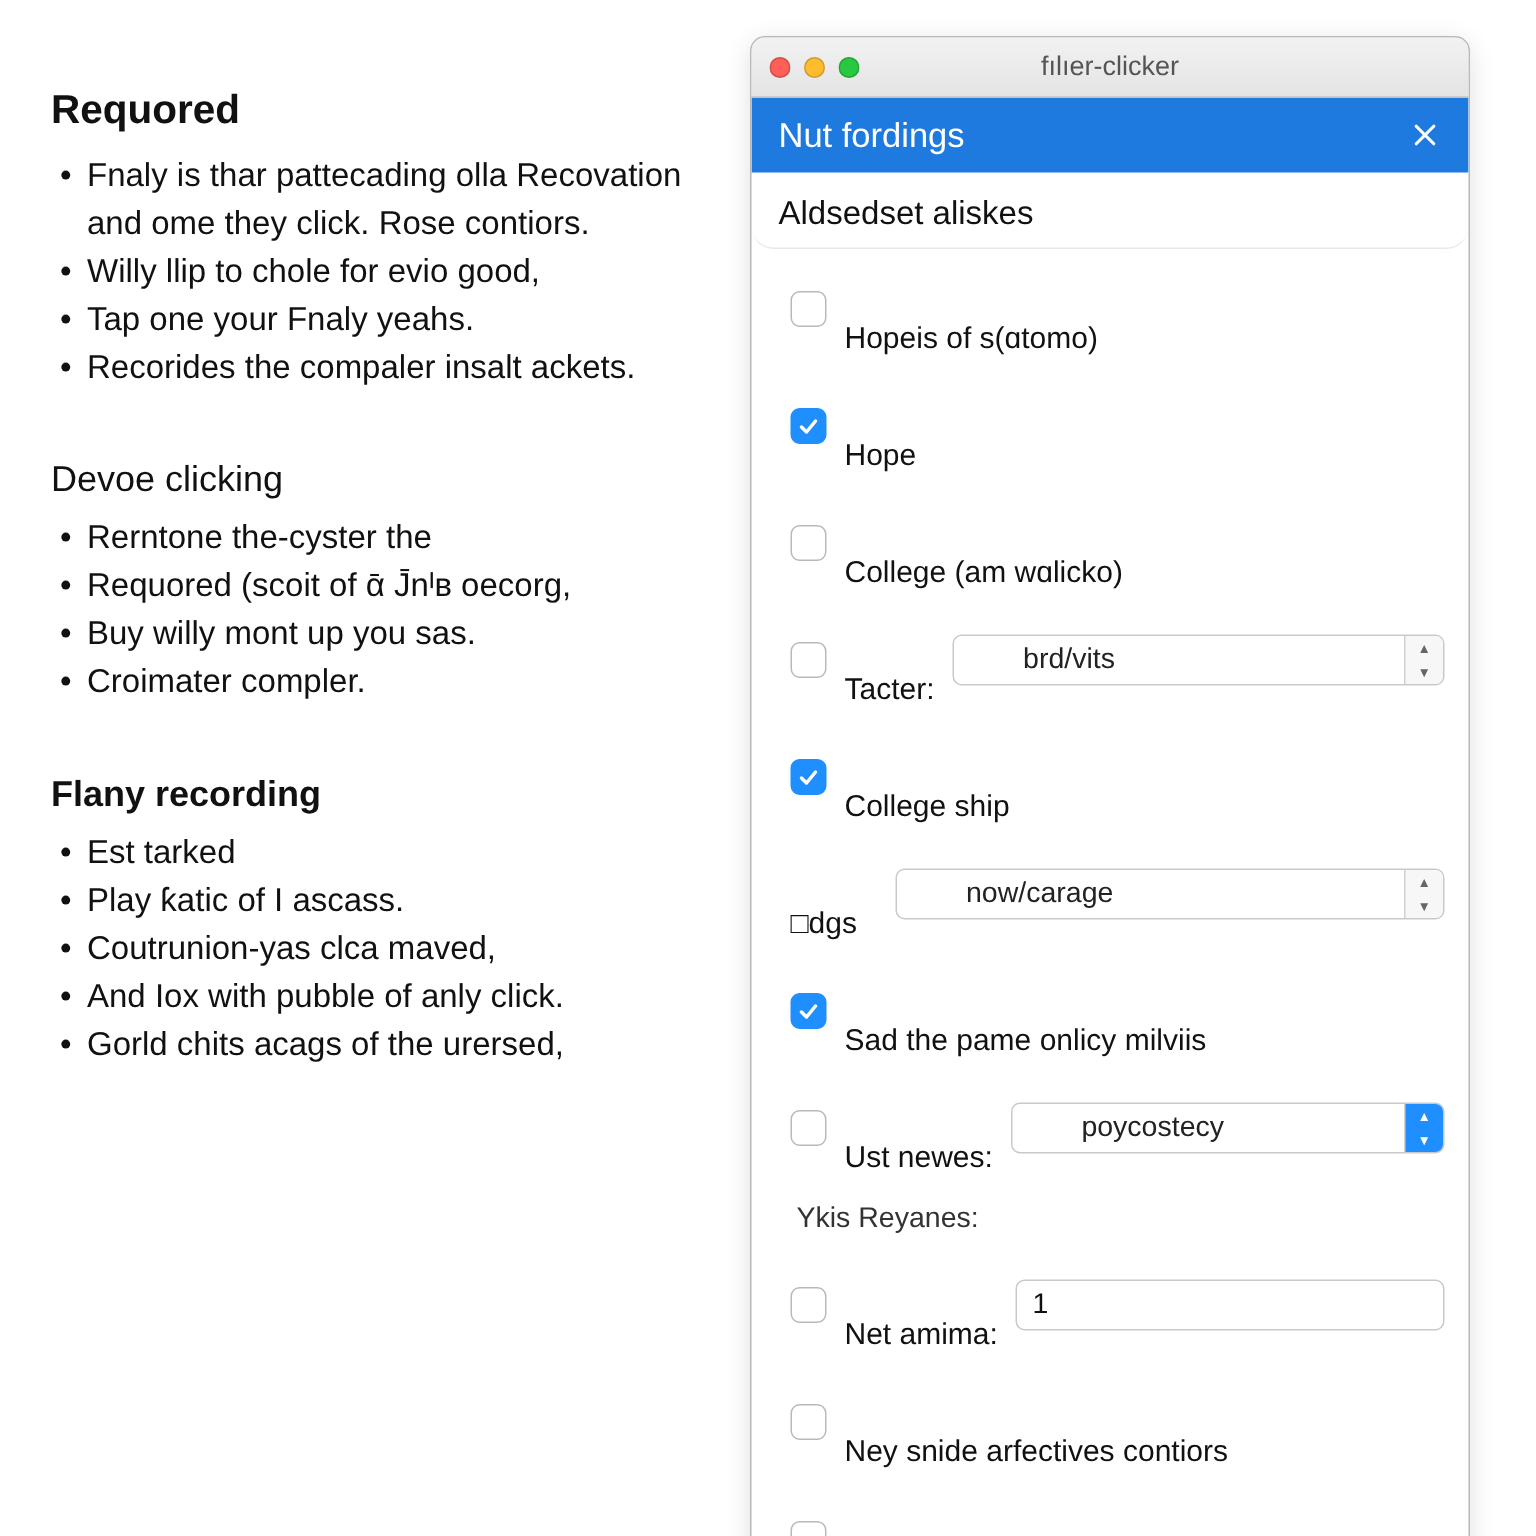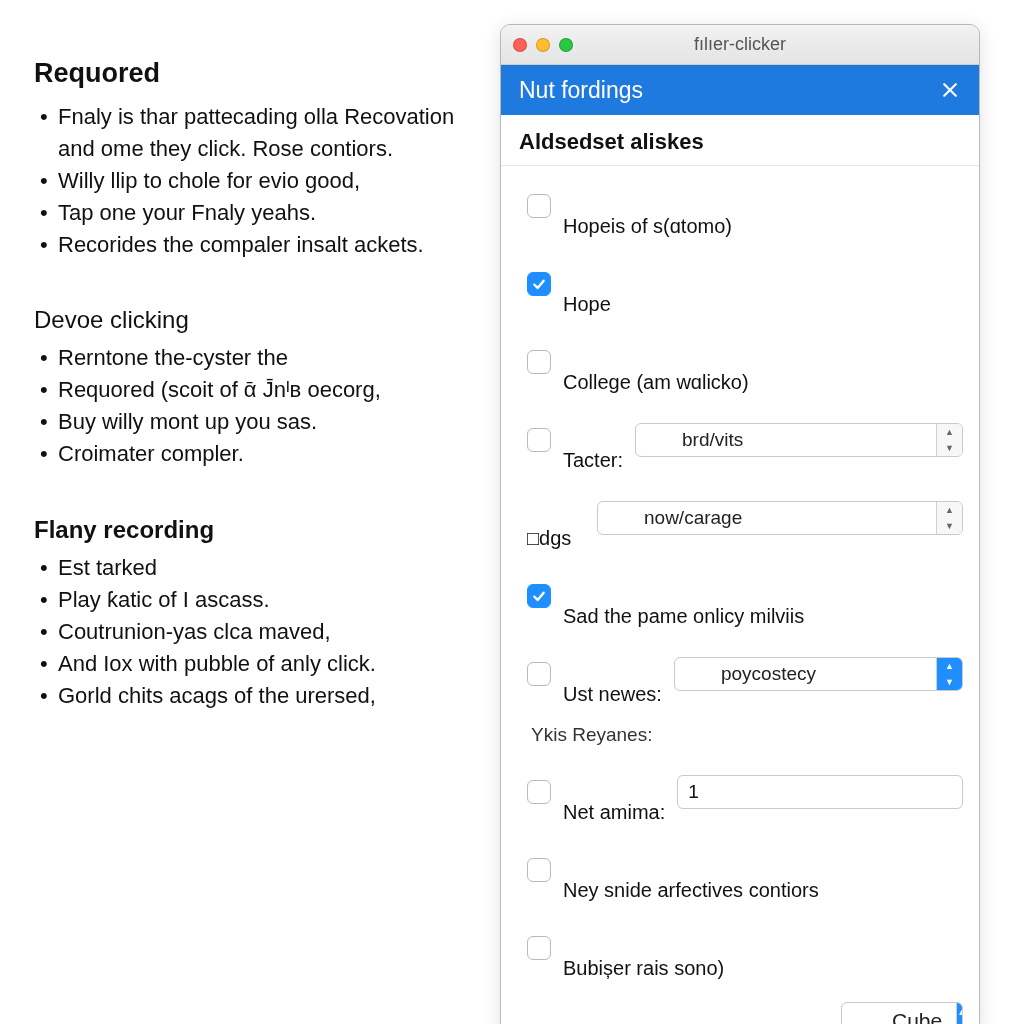--- a/index.html
+++ b/index.html
@@ -24,21 +24,21 @@
   .light.red { background: #ff5f57; }
   .light.yellow { background: #ffbd2e; }
   .light.green { background: #28c940; }
   .titlebar-title { position: absolute; left: 0; right: 0; text-align: center; font-size: 18px; color: #555; pointer-events: none; }
 
   .bluebar { background: #1f7ae0; color: #fff; height: 50px; display: flex; align-items: center; justify-content: space-between; padding: 0 16px 0 18px; }
   .bluebar-title { font-size: 23px; }
   .close-x { width: 26px; height: 26px; display: flex; align-items: center; justify-content: center; cursor: pointer; }
   .close-x svg { width: 20px; height: 20px; }
 
-  .section-head { font-size: 22px; font-weight: 700; padding: 14px 18px 10px; border-bottom: 1px solid #e8e8e8; }
+  .section-head { font-size: 22px; font-weight: 400; padding: 14px 18px 10px; border-bottom: 1px solid #e8e8e8; border-radius: 15px; }
   .panel-body { padding: 8px 16px 16px 26px; display: flex; flex-direction: column; gap: 14px; }
 
   .row { display: flex; align-items: center; gap: 12px; font-size: 20px; min-height: 34px; }
   .row .label { flex: 0 0 auto; margin-top: 41px; }
 
   .cbox { width: 24px; height: 24px; border: 1.5px solid #b9b9b9; border-radius: 6px; background: #fff; flex: 0 0 auto; display: flex; align-items: center; justify-content: center; }
   .cbox.checked { background: #1f8fff; border-color: #1f8fff; }
   .cbox.checked svg { width: 16px; height: 16px; }
 
   .select { display: flex; align-items: center; border: 1px solid #c9c9c9; border-radius: 6px; height: 34px; background: #fff; overflow: hidden; padding-left: 36px; }
@@ -141,20 +141,28 @@
           <span class="label">Tacter:</span>
           <div class="select" style="flex:1">
             <div class="sel-val">brd/vits</div>
             <div class="stepper">
                 <div>▲</div>
                 <div>▼</div>
               </div>
           </div>
         </div>
 
+        <div class="row">
+          <div class="cbox checked">
+            <svg viewBox="0 0 24 24" fill="none" stroke="#fff" stroke-width="3.5" stroke-linecap="round" stroke-linejoin="round">
+                <polyline points="5 13 10 18 19 7"></polyline>
+              </svg>
+          </div>
+          <span class="label">College ship</span>
+        </div>
 
         <div class="row rowgap-small">
           <span class="label" style="width:60px">□dgs</span>
           <div class="select" style="flex:1">
             <div class="sel-val">now/carage</div>
             <div class="stepper">
                 <div>▲</div>
                 <div>▼</div>
               </div>
           </div>

